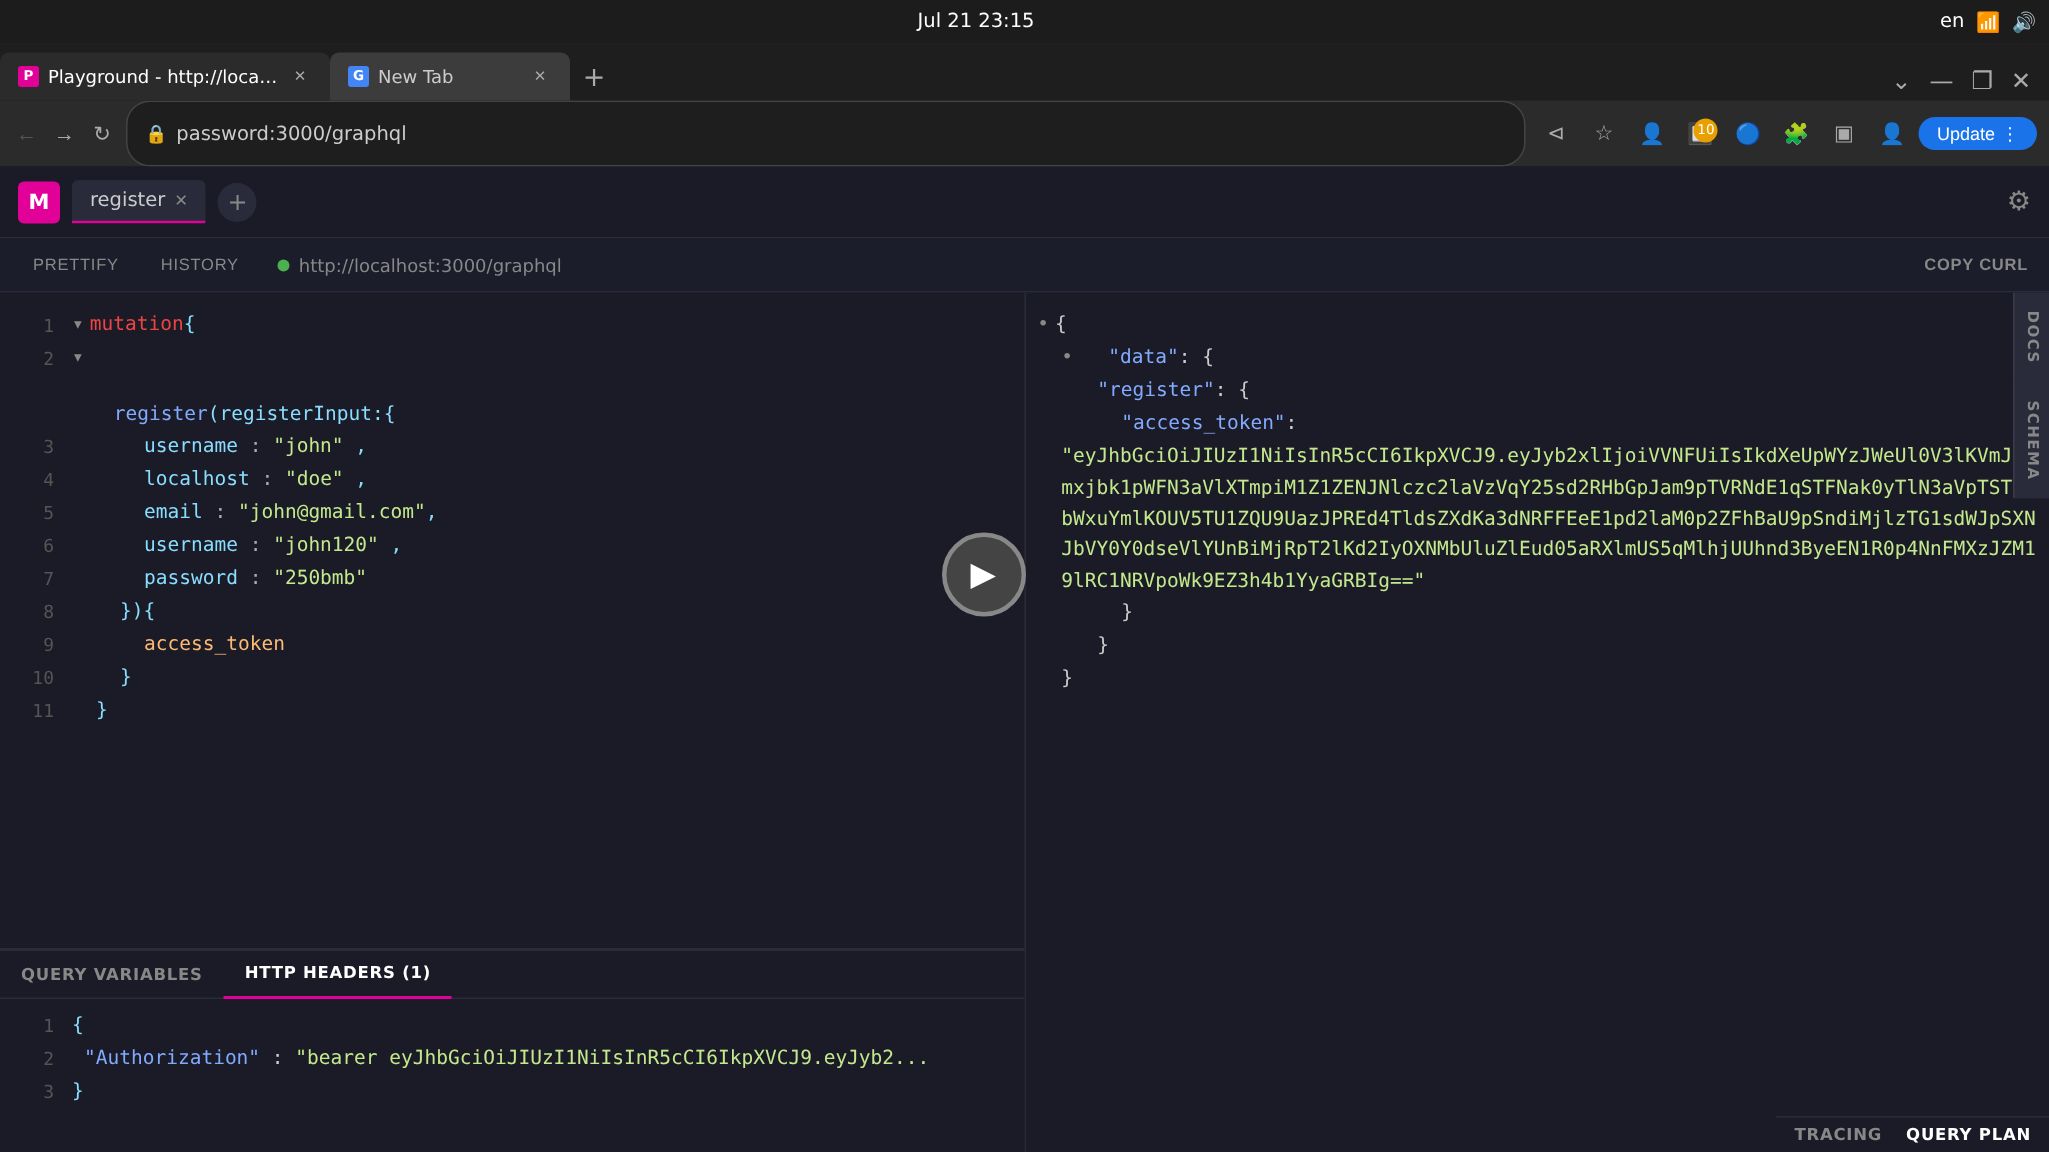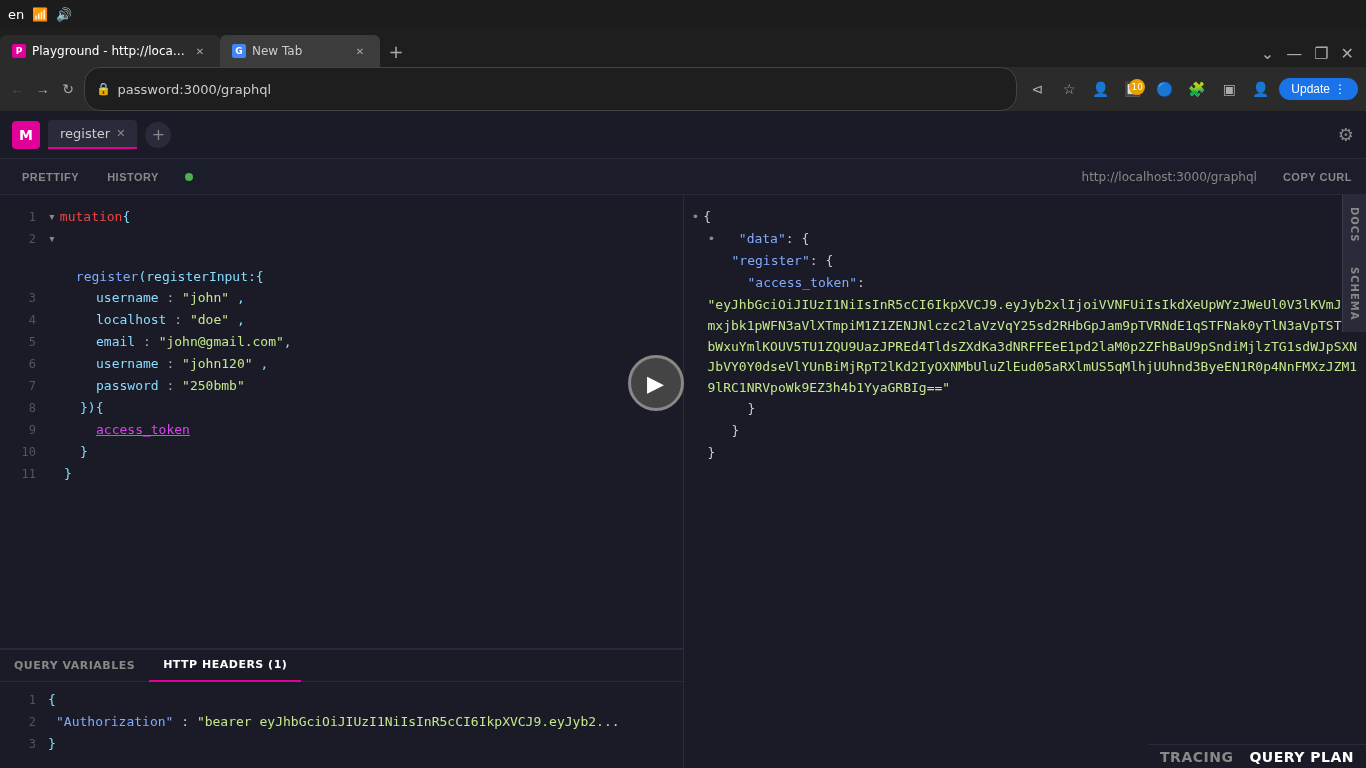--- a/index.html
+++ b/index.html
@@ -143,26 +143,26 @@
       border-bottom: 1px solid #2a2b3a;
       gap: 0;
     }
     .toolbar-btn {
       height: 36px;
       padding: 0 14px;
       background: transparent;
       border: none;
       color: #888;
       font-size: 11px;
-      font-weight: bold;
+      font-weight: normal;
       letter-spacing: 0.5px;
       cursor: pointer;
       text-transform: uppercase;
     }
-    .endpoint-indicator { display: flex; align-items: center; gap: 6px; padding: 0 12px; flex: 1; justify-content: space-between; }
+    .endpoint-indicator { display: flex; align-items: center; gap: 6px; padding: 0 12px; flex: 1; }
     .endpoint-dot { width: 8px; height: 8px; border-radius: 50%; background: #4caf50; }
     .endpoint-url { color: #888; font-size: 12px; }
     .copy-curl-btn {
       height: 36px; padding: 0 14px; background: transparent; border: none;
       color: #888; font-size: 11px; font-weight: bold; letter-spacing: 0.5px; cursor: pointer;
       text-transform: uppercase; margin-left: auto;
     }
 
     
     .playground-main { display: flex; flex: 1; overflow: hidden; }
@@ -174,26 +174,26 @@
     .code-line { display: flex; min-height: 22px; align-items: flex-start; padding: 0 8px; }
     .line-num { color: #555; min-width: 28px; text-align: right; margin-right: 12px; font-size: 12px; padding-top: 1px; user-select: none; }
     .line-arrow { color: #888; margin-right: 4px; }
 
     
     .kw { color: #ef4444; } 
     .fn { color: #82aaff; } 
     .param { color: #89ddff; } 
     .str { color: #c3e88d; } 
     .punct { color: #89ddff; } 
-    .field { color: #d946ef; text-decoration: underline; } 
+    .field { color: #fdba74; } 
     .colon { color: #aaa; }
 
     
     .bottom-panel {
-      height: 120px;
+      height: 136px;
       background: #1a1b26;
       border-top: 2px solid #2a2b3a;
       display: flex;
       flex-direction: column;
     }
     .bottom-tabs { display: flex; align-items: center; height: 32px; border-bottom: 1px solid #2a2b3a; }
     .bottom-tab {
       padding: 0 14px; height: 32px; display: flex; align-items: center;
       font-size: 11px; font-weight: bold; color: #888; cursor: pointer; text-transform: uppercase; letter-spacing: 0.5px;
     }
@@ -241,33 +241,36 @@
       bottom: 0;
       right: 0;
       height: 24px;
       background: #1a1b26;
       display: flex;
       align-items: center;
       gap: 16px;
       padding: 0 12px;
       border-top: 1px solid #2a2b3a;
     }
-    .bottom-right-btn { color: #888; font-size: 14px; font-weight: bold; letter-spacing: 0.5px; cursor: pointer; text-transform: uppercase; }
+    .bottom-right-btn { color: #888; font-size: 11px; font-weight: bold; letter-spacing: 0.5px; cursor: pointer; text-transform: uppercase; }
     .bottom-right-btn.active { color: #fff; }
 
     
     .json-brace { color: #ccc; }
     .json-key { color: #82aaff; }
     .json-str { color: #c3e88d; }
     .json-colon { color: #ccc; }
   </style>
 </head>
 <body>
 
 <div class="taskbar">
+  <div class="taskbar-center">
+    <span>Jul 21  23:15</span>
+  </div>
   <div class="taskbar-right">
     <span>en</span>
     <span>📶</span>
     <span>🔊</span>
   </div>
 </div>
 
 <div class="browser-chrome">
 
   <div class="tab-bar">

